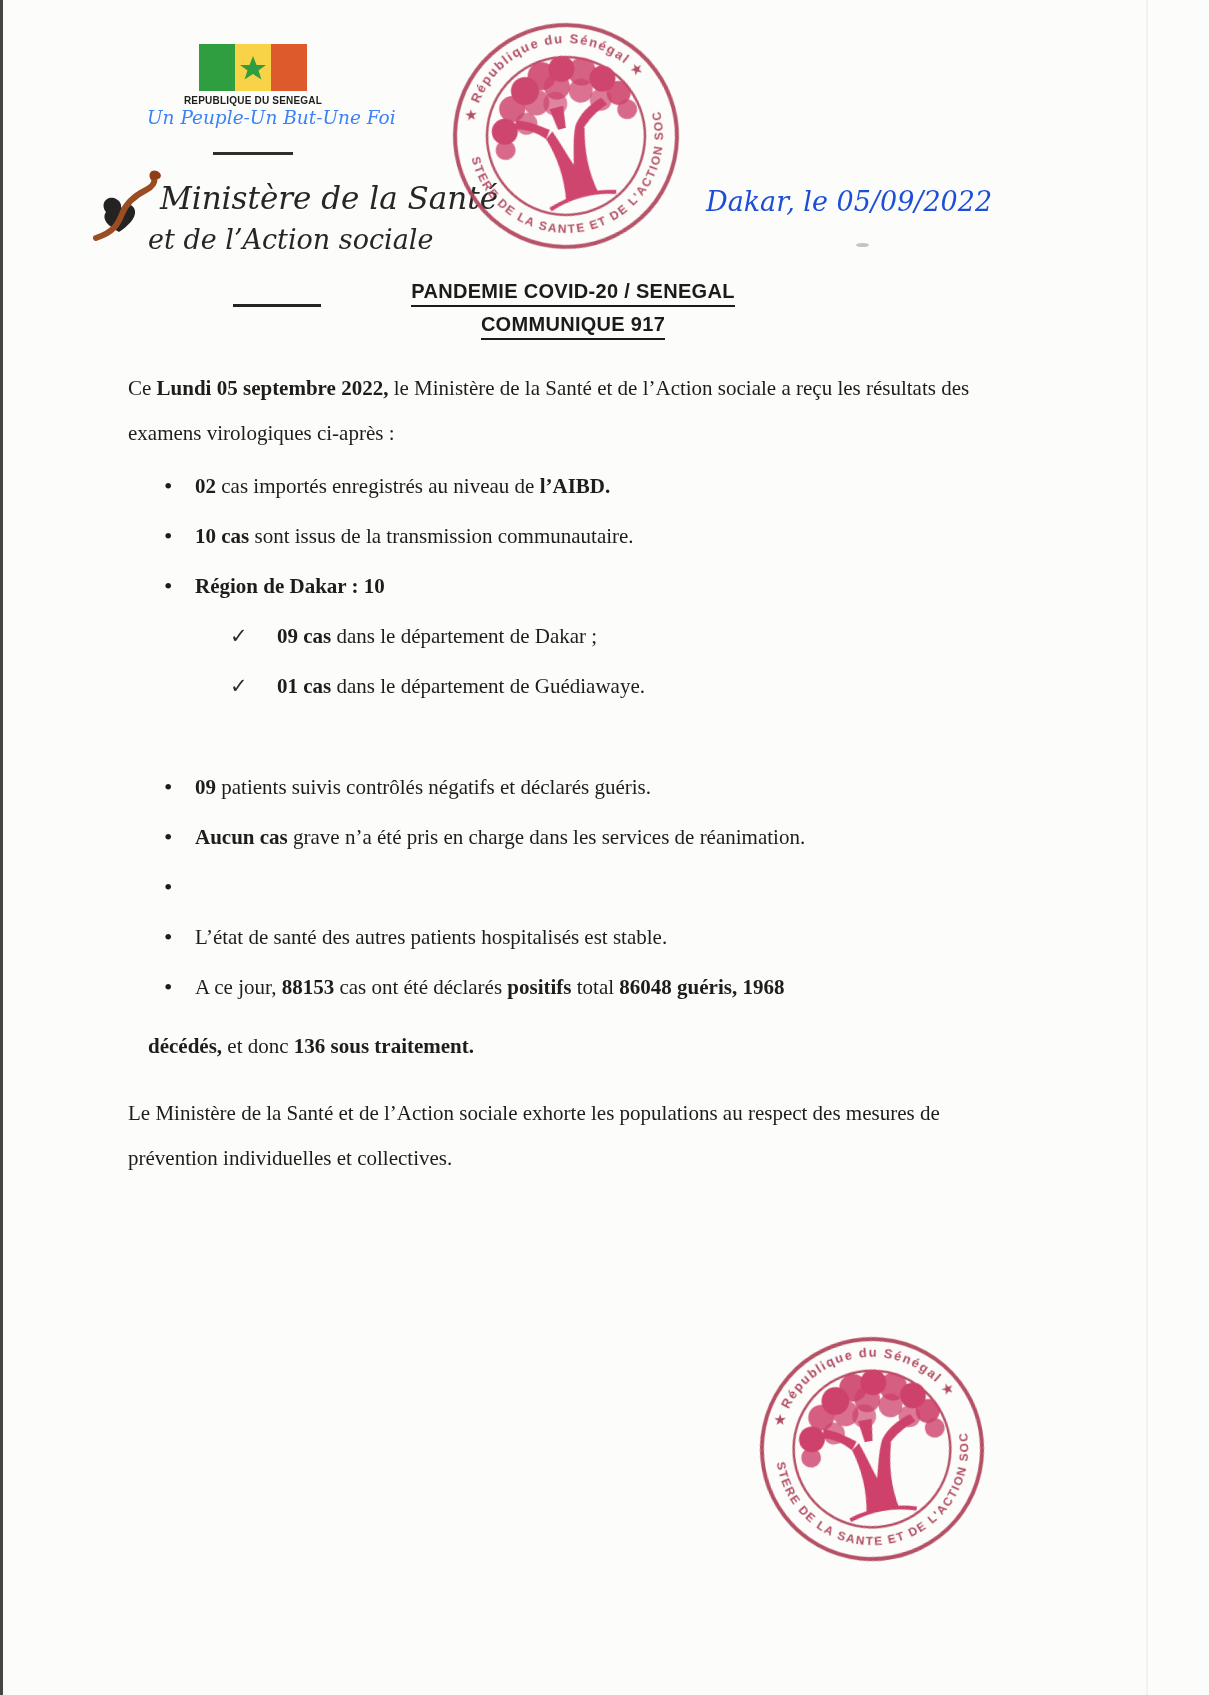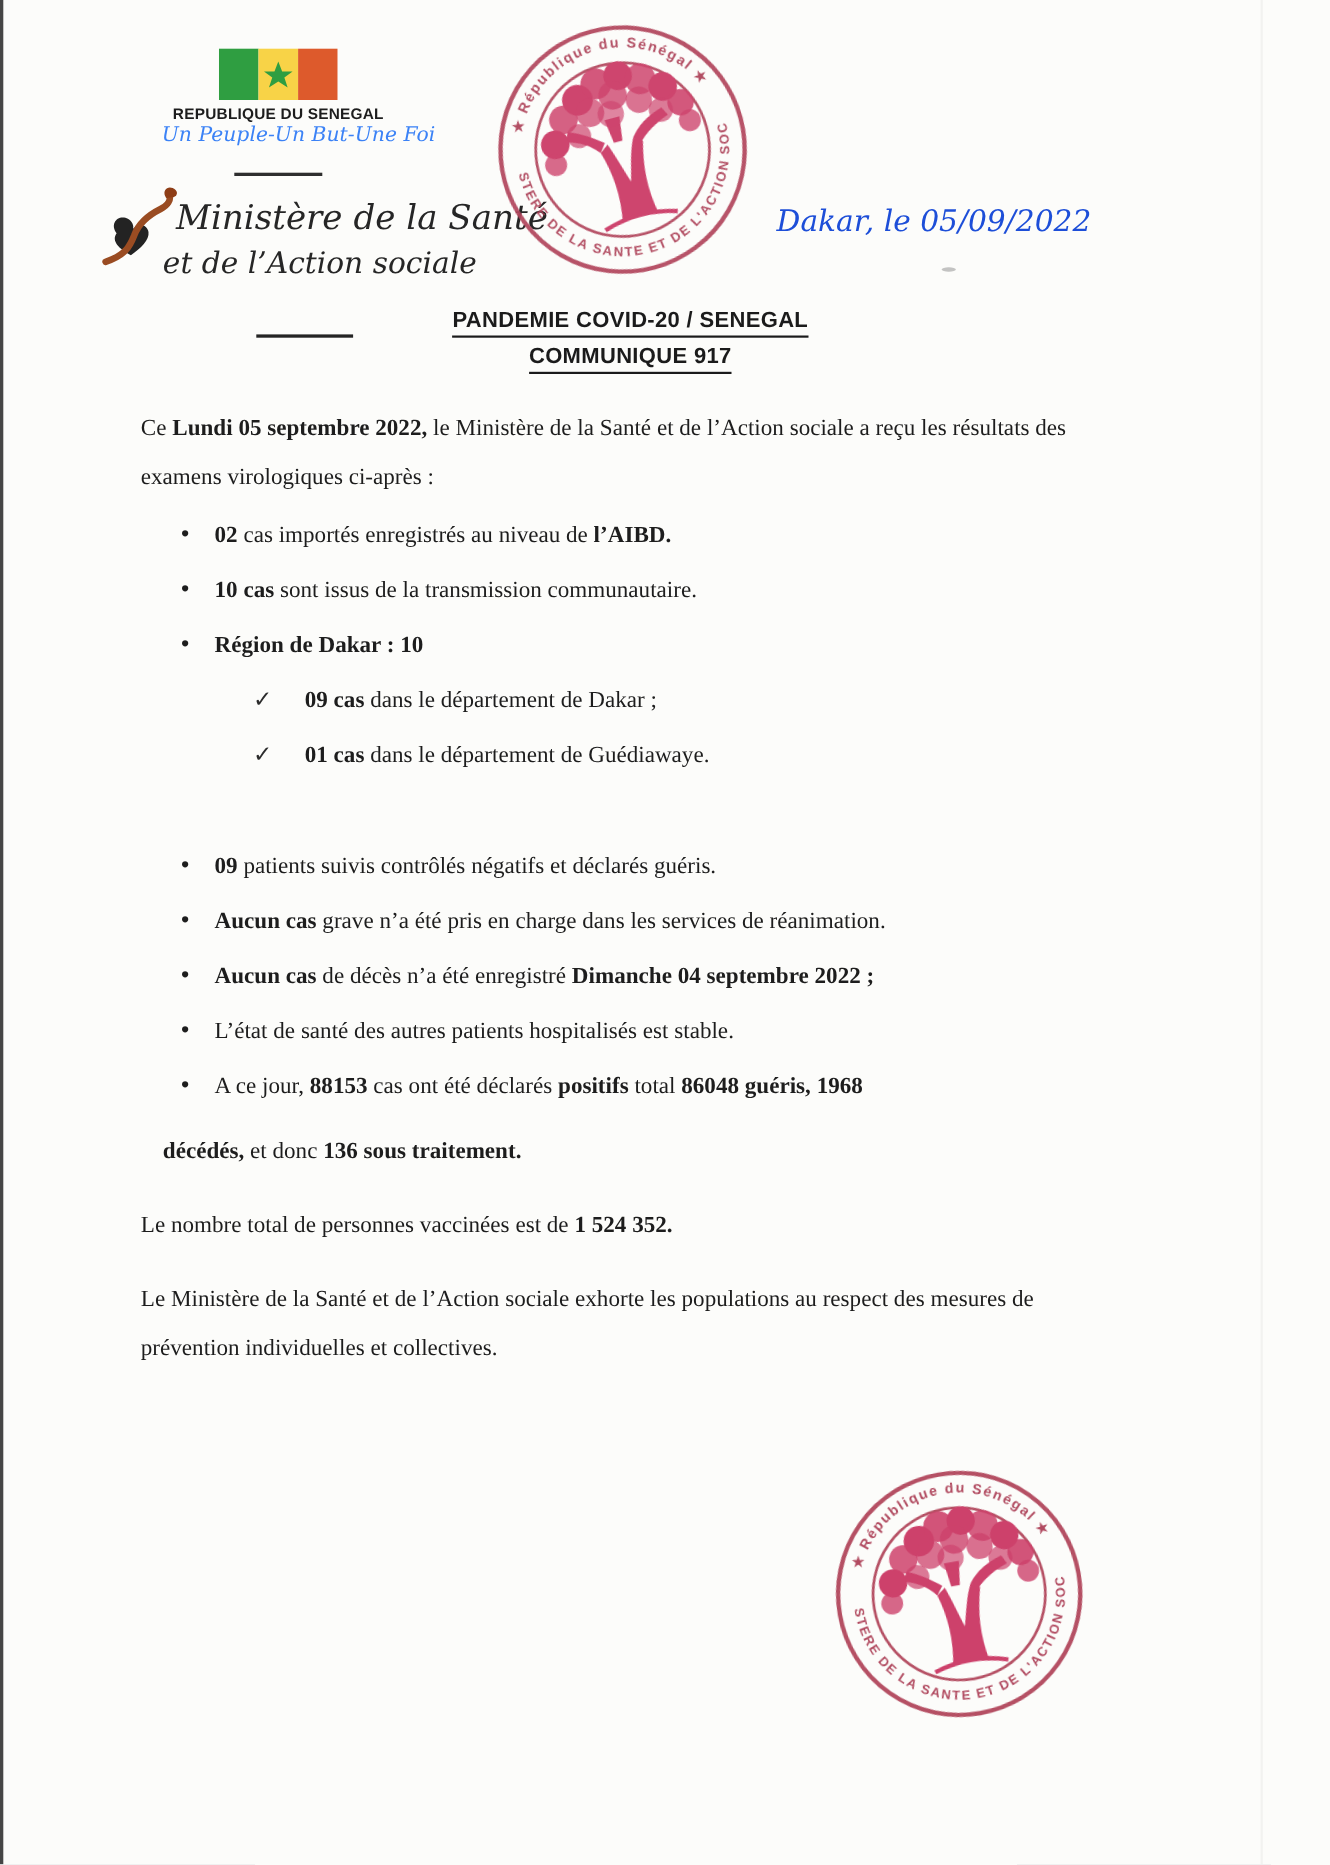--- a/index.html
+++ b/index.html
@@ -7,21 +7,21 @@
     position:relative;width:1209px;height:1695px;margin:0 auto;
     background:#fcfcfa;overflow:hidden;
     font-family:"Liberation Serif",serif;color:#1d1d1d;
   }
   .scan-edge{position:absolute;left:0;top:0;width:3px;height:100%;background:#454545;}
   .scan-streak{position:absolute;left:1146px;top:0;width:2px;height:100%;background:rgba(120,120,120,.07);}
 
   
   .rep-block{position:absolute;left:147px;top:44px;width:212px;text-align:center;}
   .flag{width:108px;height:47px;display:block;margin:0 auto;}
-  .republic-title{font-family:"Liberation Sans",sans-serif;font-weight:bold;font-size:14px;letter-spacing:.2px;margin-top:4px;white-space:nowrap;}
+  .republic-title{font-family:"Liberation Sans",sans-serif;font-weight:bold;font-size:10px;letter-spacing:.2px;margin-top:4px;white-space:nowrap;}
   .republic-motto{font-family:"DejaVu Serif",serif;font-style:italic;font-size:18.5px;margin-top:1px;white-space:nowrap;color:#3b82f6;}
   .rule-1{width:80px;height:3px;background:#2e2e2e;margin:24px auto 0;}
 
   .ministry-block{position:absolute;left:88px;top:158px;width:340px;height:160px;}
   .ministry-logo{position:absolute;left:0;top:8px;width:80px;height:84px;}
   .ministry-line1{position:absolute;left:72px;top:22px;font-family:"DejaVu Serif",serif;font-style:italic;font-size:31px;white-space:nowrap;color:#262626;}
   .ministry-line2{position:absolute;left:60px;top:66px;font-family:"DejaVu Serif",serif;font-style:italic;font-size:27px;white-space:nowrap;color:#262626;}
   .rule-2{position:absolute;left:145px;top:146px;width:88px;height:3px;background:#242424;}
 
   .dateline{position:absolute;left:706px;top:186px;font-family:"DejaVu Serif",serif;font-style:italic;font-size:27px;white-space:nowrap;color:#1d4ed8;}
@@ -160,34 +160,32 @@
       <div class="bullet-row">
         <span class="marker">•</span>
         <span class="btext"><span class="b">09</span><span> patients suivis contrôlés négatifs et déclarés guéris.</span></span>
       </div>
       <div class="bullet-row">
         <span class="marker">•</span>
         <span class="btext"><span class="b">Aucun cas</span><span> grave n’a été pris en charge dans les services de réanimation.</span></span>
       </div>
       <div class="bullet-row">
         <span class="marker">•</span>
-        <span class="btext"><span class="b">Aucun cas</span><span> de décès n’a été enregistré </span><span class="b">Dimanche 04 septembre 2022 ;</span></span>
       </div>
       <div class="bullet-row">
         <span class="marker">•</span>
         <span class="btext"><span>L’état de santé des autres patients hospitalisés est stable.</span></span>
       </div>
       <div class="bullet-row">
         <span class="marker">•</span>
         <span class="btext"><span>A ce jour, </span><span class="b">88153</span><span> cas ont été déclarés </span><span class="b">positifs</span><span> total </span><span class="b">86048 guéris, 1968</span></span>
       </div>
       <p class="para cont-line"><span class="b">décédés,</span><span> et donc </span><span class="b">136 sous traitement.</span></p>
     </div>
 
-    <p class="para p3"><span>Le nombre total de personnes vaccinées est de </span><span class="b">1 524 352.</span></p>
     <p class="para p4"><span>Le Ministère de la Santé et de l’Action sociale exhorte les populations au respect des mesures de prévention individuelles et collectives.</span></p>
 
   </main>
 
   <div class="stamp stamp-bottom">
     <svg viewBox="0 0 240 240">
       <circle cx="120" cy="120" r="111" fill="none" stroke="#b2475d" stroke-width="4"></circle>
       <circle cx="120" cy="120" r="79" fill="none" stroke="#b2475d" stroke-width="2.5"></circle>
       <path id="arcTopB" d="M 27,120 A 93,93 0 1 1 213,120" fill="none"></path>
       <path id="arcBotB" d="M 23,120 A 97,97 0 0 0 217,120" fill="none"></path>

